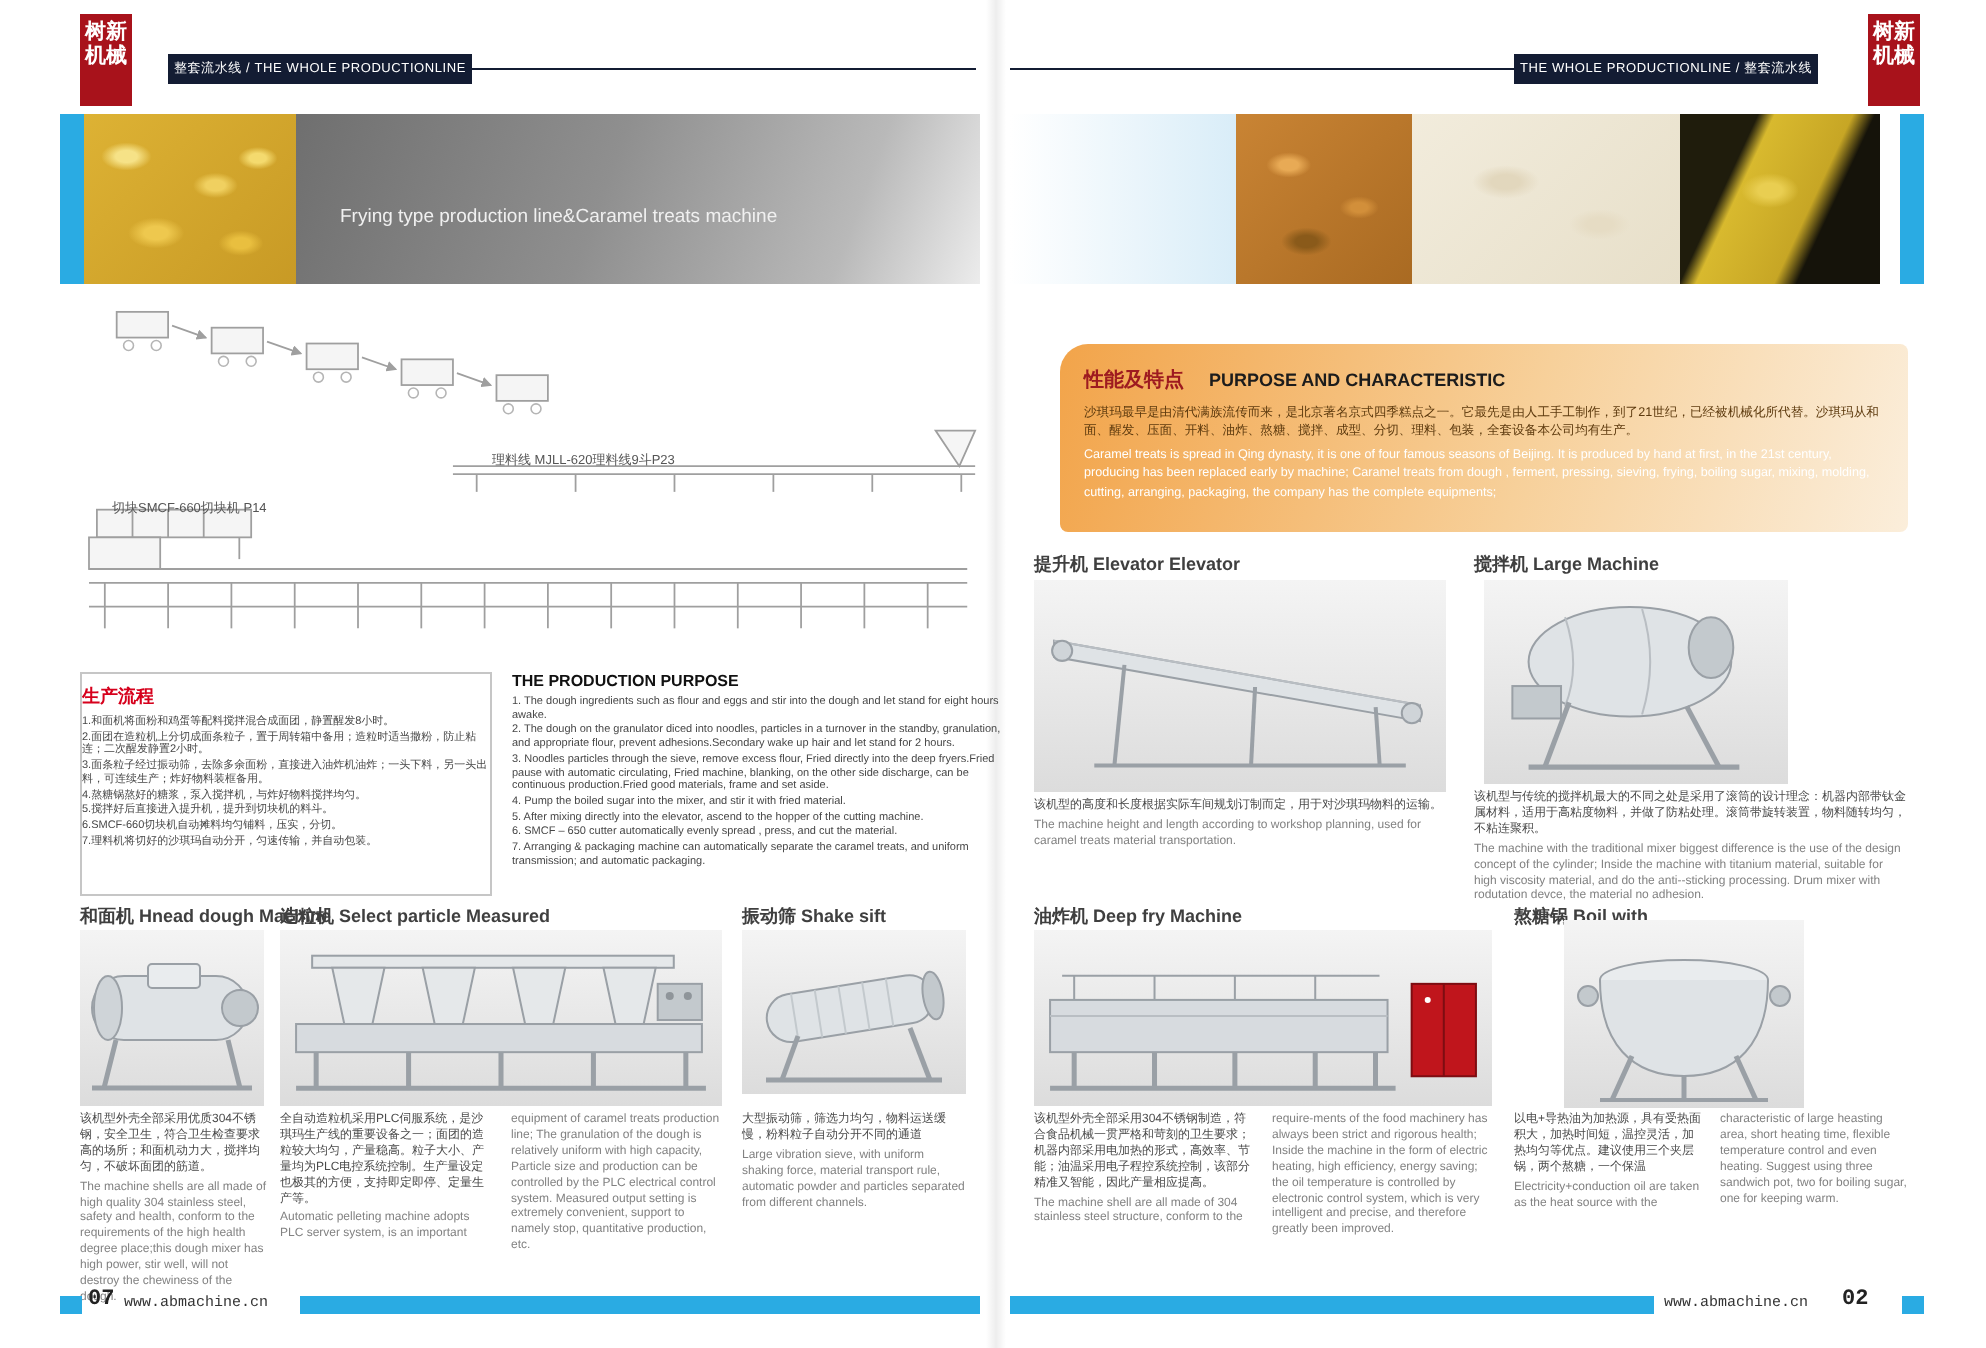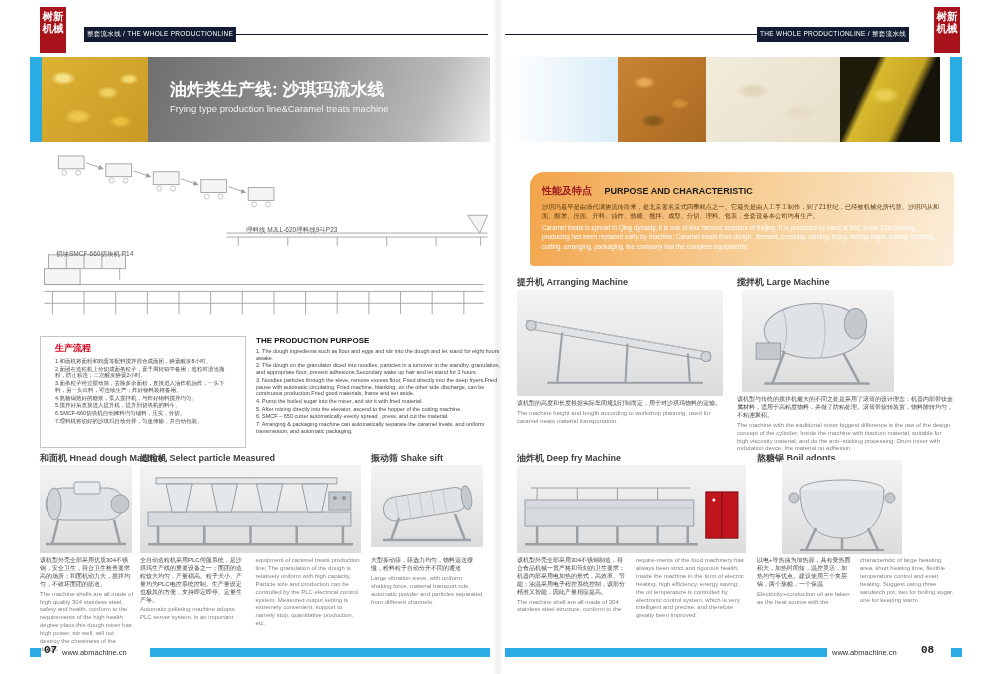--- a/index.html
+++ b/index.html
@@ -55,21 +55,21 @@
       background:linear-gradient(90deg, rgba(0,0,0,0), rgba(0,0,0,.07) 50%, rgba(0,0,0,0)); }
 
   
   .diagram { position:absolute; left:38px; top:150px; width:462px; height:180px; }
   .diag-label { position:absolute; font-size:6.5px; color:#555; }
   .diag-label.a { left:246px; top:226px; }
   .diag-label.b { left:56px; top:250px; }
 
   
   .process-box { position:absolute; left:40px; top:336px; width:206px; height:112px;
-      border:1px solid #c6c6c6; padding:5px 14px; overflow:hidden; }
+      border:1px solid #c6c6c6; padding:5px 0; overflow:hidden; }
   .process-box h3 { font-size:9px; color:#d6001c; margin-bottom:3px; }
   .process-en { position:absolute; left:256px; top:336px; width:246px; height:116px; overflow:hidden; }
   .process-en h3 { font-size:8px; color:#111; margin-bottom:3px; }
   .steps p { font-size:5.5px; line-height:1.22; color:#474747; margin-bottom:1px; }
 
   
   .purpose { position:absolute; left:530px; top:172px; width:424px; height:94px;
       background:linear-gradient(105deg,#f2a44a 0%,#f7d09a 55%,#fbeedb 100%);
       border-radius:14px 4px 4px 4px; padding:8px 12px 18px; overflow:hidden; }
   .purpose .h-cn { font-size:10px; font-weight:bold; color:#9e1b20; }
@@ -103,21 +103,21 @@
   .t-sugar { left:757px; top:452px; }     .p-sugar { left:782px; top:460px; width:120px; height:94px; }
   .c-sugar { left:757px; top:557px; width:197px; }
 
   
   .f-cap { position:absolute; top:648px; width:11px; height:9px; background:#2aabe3; }
   .f-cap.l { left:30px; } .f-cap.r { left:951px; }
   .f-bar { position:absolute; top:648px; height:9px; background:#2aabe3; }
   .f-bar.l { left:150px; width:340px; } .f-bar.r { left:505px; width:322px; }
   .f-pg { position:absolute; top:644px; font-size:11px; font-weight:bold; color:#222;font-family:Liberation Mono, monospace; }
   .f-pg.l { left:44px; } .f-pg.r { left:921px; }
-  .f-site { position:absolute; top:648px; font-size:7.5px; color:#333; }
+  .f-site { position:absolute; top:648px; font-size:7.5px; color:#333;font-family:Liberation Mono, monospace; }
   .f-site.l { left:62px; } .f-site.r { left:832px; }
 </style>
 </head>
 <body>
 
 <div class="sheet">
 
   <div class="logo l">
     <div class="logo-text">树新机械</div>
   </div>
@@ -125,21 +125,20 @@
   <div class="tag-line l"></div>
   <div class="tag-line r"></div>
   <div class="tag-bar r">THE WHOLE PRODUCTIONLINE / 整套流水线</div>
   <div class="logo r">
     <div class="logo-text">树新机械</div>
   </div>
 
   <div class="strip l"></div>
   <div class="hero-photo ph-yellow"></div>
   <div class="hero-banner">
-    <div class="hero-title-cn">油炸类生产线: 沙琪玛流水线</div>
     <div class="hero-title-en">Frying type production line&amp;Caramel treats machine</div>
   </div>
   <div class="hero-photo ph-pale"></div>
   <div class="hero-photo ph-caramel"></div>
   <div class="hero-photo ph-light"></div>
   <div class="hero-photo ph-package"></div>
   <div class="strip r"></div>
   <div class="fold"></div>
 
   <svg class="diagram" viewBox="0 0 462 182">
@@ -244,21 +243,21 @@
     </div>
   </div>
 
   <div class="purpose">
     <span class="h-cn">性能及特点</span>
     <span class="h-en">PURPOSE AND CHARACTERISTIC</span>
     <p class="b-cn">沙琪玛最早是由清代满族流传而来，是北京著名京式四季糕点之一。它最先是由人工手工制作，到了21世纪，已经被机械化所代替。沙琪玛从和面、醒发、压面、开料、油炸、熬糖、搅拌、成型、分切、理料、包装，全套设备本公司均有生产。</p>
     <p class="b-en">Caramel treats is spread in Qing dynasty, it is one of four famous seasons of Beijing. It is produced by hand at first, in the 21st century, producing has been replaced early by machine; Caramel treats from dough , ferment, pressing, sieving, frying, boiling sugar, mixing, molding, cutting, arranging, packaging, the company has the complete equipments;</p>
   </div>
 
-  <div class="m-title t-elevator">提升机 Arranging Machine</div>
+  <div class="m-title t-elevator">提升机 Elevator Elevator</div>
   <div class="photo p-elevator">
     <svg viewBox="0 0 205 105">
       <polygon points="10,30 192,62 192,70 10,38" fill="#dfe3e6" stroke="#9aa0a6"></polygon>
       <line x1="10" y1="30" x2="192" y2="62" stroke="#b9bec3"></line>
       <circle cx="14" cy="35" r="5" fill="#cfd4d8" stroke="#9aa0a6"></circle>
       <circle cx="188" cy="66" r="5" fill="#cfd4d8" stroke="#9aa0a6"></circle>
       <line x1="45" y1="42" x2="40" y2="92" stroke="#9aa0a6" stroke-width="2"></line>
       <line x1="110" y1="53" x2="108" y2="92" stroke="#9aa0a6" stroke-width="2"></line>
       <line x1="170" y1="63" x2="172" y2="92" stroke="#9aa0a6" stroke-width="2"></line>
       <line x1="30" y1="92" x2="185" y2="92" stroke="#9aa0a6" stroke-width="2"></line>
@@ -370,21 +369,21 @@
       <rect x="188" y="26" width="32" height="46" fill="#c0151c" stroke="#7e0d12"></rect>
       <line x1="204" y1="26" x2="204" y2="72" stroke="#7e0d12"></line>
       <circle cx="196" cy="34" r="1.5" fill="#ffffff"></circle>
     </svg>
   </div>
   <div class="caption c-fry cols2">
     <p class="cn">该机型外壳全部采用304不锈钢制造，符合食品机械一贯严格和苛刻的卫生要求；机器内部采用电加热的形式，高效率、节能；油温采用电子程控系统控制，该部分精准又智能，因此产量相应提高。</p>
     <p class="en">The machine shell are all made of 304 stainless steel structure, conform to the require-ments of the food machinery has always been strict and rigorous health; Inside the machine in the form of electric heating, high efficiency, energy saving; the oil temperature is controlled by electronic control system, which is very intelligent and precise, and therefore greatly been improved.</p>
   </div>
 
-  <div class="m-title t-sugar">熬糖锅 Boil adopts</div>
+  <div class="m-title t-sugar">熬糖锅 Boil with</div>
   <div class="photo p-sugar">
     <svg viewBox="0 0 120 94">
       <ellipse cx="60" cy="30" rx="42" ry="10" fill="#e9ecee" stroke="#9aa0a6"></ellipse>
       <path d="M18,30 C18,62 34,78 60,78 C86,78 102,62 102,30" fill="#dfe3e6" stroke="#9aa0a6"></path>
       <circle cx="12" cy="38" r="5" fill="#c3c9cd" stroke="#9aa0a6"></circle>
       <circle cx="108" cy="38" r="5" fill="#c3c9cd" stroke="#9aa0a6"></circle>
       <line x1="34" y1="68" x2="24" y2="90" stroke="#9aa0a6" stroke-width="2.5"></line>
       <line x1="86" y1="68" x2="96" y2="90" stroke="#9aa0a6" stroke-width="2.5"></line>
       <line x1="60" y1="78" x2="60" y2="90" stroke="#9aa0a6" stroke-width="2.5"></line>
       <line x1="18" y1="90" x2="102" y2="90" stroke="#9aa0a6" stroke-width="2"></line>
@@ -394,16 +393,16 @@
     <p class="cn">以电+导热油为加热源，具有受热面积大，加热时间短，温控灵活，加热均匀等优点。建议使用三个夹层锅，两个熬糖，一个保温</p>
     <p class="en">Electricity+conduction oil are taken as the heat source with the characteristic of large heasting area, short heating time, flexible temperature control and even heating. Suggest using three sandwich pot, two for boiling sugar, one for keeping warm.</p>
   </div>
 
   <div class="f-cap l"></div>
   <div class="f-pg l">07</div>
   <div class="f-site l">www.abmachine.cn</div>
   <div class="f-bar l"></div>
   <div class="f-bar r"></div>
   <div class="f-site r">www.abmachine.cn</div>
-  <div class="f-pg r">08</div>
+  <div class="f-pg r">02</div>
   <div class="f-cap r"></div>
 
 </div>
 
 </body></html>

